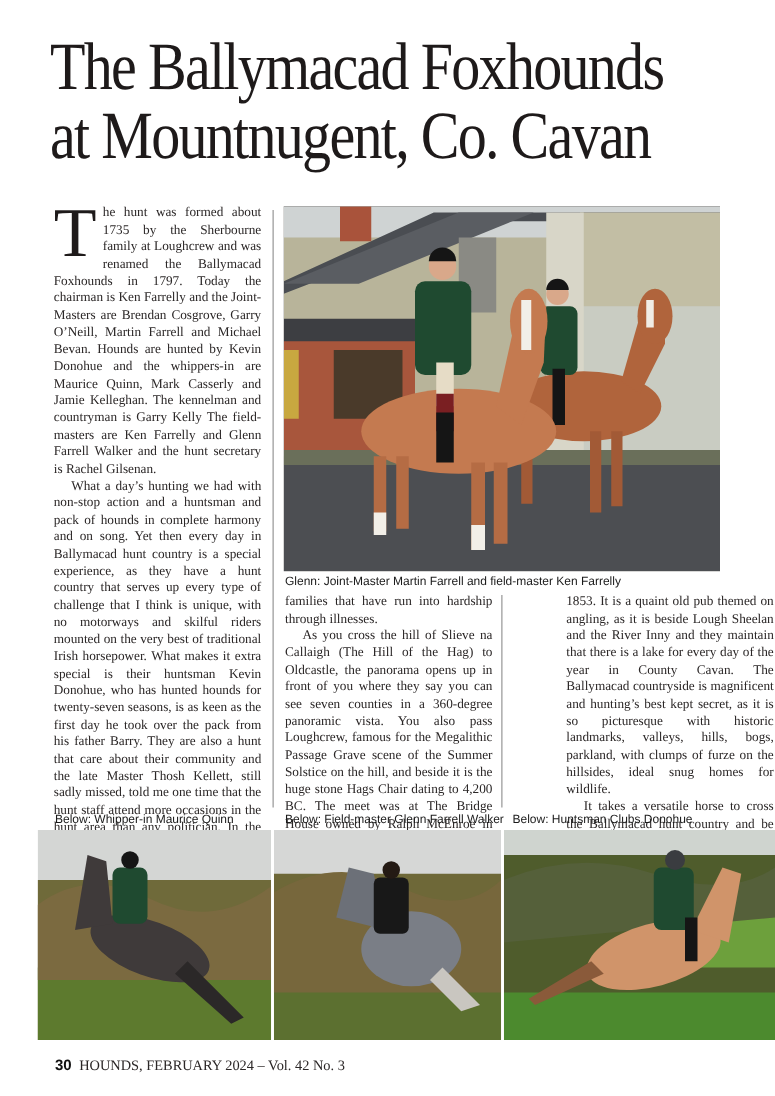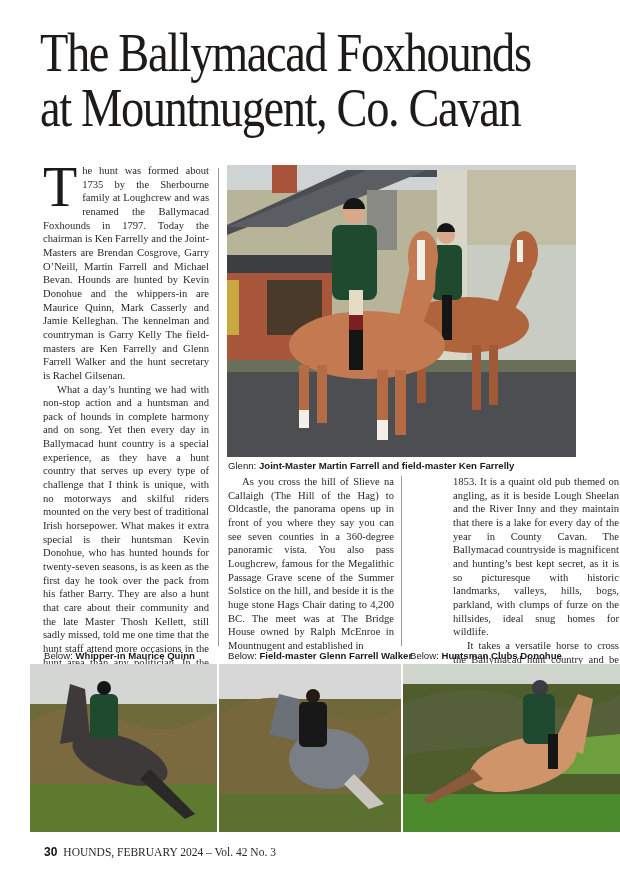--- a/index.html
+++ b/index.html
@@ -35,21 +35,21 @@
     .rule2 { left: 401px; top: 476px; height: 170px; }
 
     .main-photo {
       position: absolute; left: 227px; top: 165px; width: 349px; height: 292px; overflow: hidden;
       background: #6e6e6a;
     }
     .caption {
       position: absolute; font-family: "Liberation Sans", "DejaVu Sans", sans-serif;
       font-size: 9.6px; color: #1a1a1a; white-space: nowrap;
     }
-    .caption b { font-weight: bold; }
+    .caption b { font-weight: normal; }
     .cap-main { left: 228px; top: 460px; }
     .cap-1 { left: 44px; top: 650px; }
     .cap-2 { left: 228px; top: 650px; }
     .cap-3 { left: 410px; top: 650px; }
 
     .strip-photo { position: absolute; top: 664px; height: 168px; overflow: hidden; }
     .sp1 { left: 30px; width: 187px; }
     .sp2 { left: 219px; width: 182px; }
     .sp3 { left: 403px; width: 217px; }
 
@@ -127,20 +127,21 @@
     <rect x="122" y="150" width="14" height="30" fill="#7a1f22"></rect>
     <rect x="122" y="165" width="14" height="40" fill="#151515"></rect>
   </svg>
 </div>
 
 <div class="caption cap-main">
   <span>Glenn: </span><b>Joint-Master Martin Farrell and field-master Ken Farrelly</b>
 </div>
 
 <div class="col col2">
+  <p>families that have run into hardship through illnesses.</p>
   <p class="indent">As you cross the hill of Slieve na Callaigh (The Hill of the Hag) to Oldcastle, the panorama opens up in front of you where they say you can see seven counties in a 360-degree panoramic vista. You also pass Loughcrew, famous for the Megalithic Passage Grave scene of the Summer Solstice on the hill, and beside it is the huge stone Hags Chair dating to 4,200 BC. The meet was at The Bridge House owned by Ralph McEnroe in Mountnugent and established in</p>
 </div>
 
 <div class="col col3">
   <p>1853. It is a quaint old pub themed on angling, as it is beside Lough Sheelan and the River Inny and they maintain that there is a lake for every day of the year in County Cavan. The Ballymacad countryside is magnificent and hunting’s best kept secret, as it is so picturesque with historic landmarks, valleys, hills, bogs, parkland, with clumps of furze on the hillsides, ideal snug homes for wildlife.</p>
   <p class="indent">It takes a versatile horse to cross the Ballymacad hunt country and be capable of crossing drains, hedges, ditches, wire, banks and stone walls</p>
 </div>
 
 <div class="caption cap-1">
   <span>Below: </span><b>Whipper-in Maurice Quinn</b>

